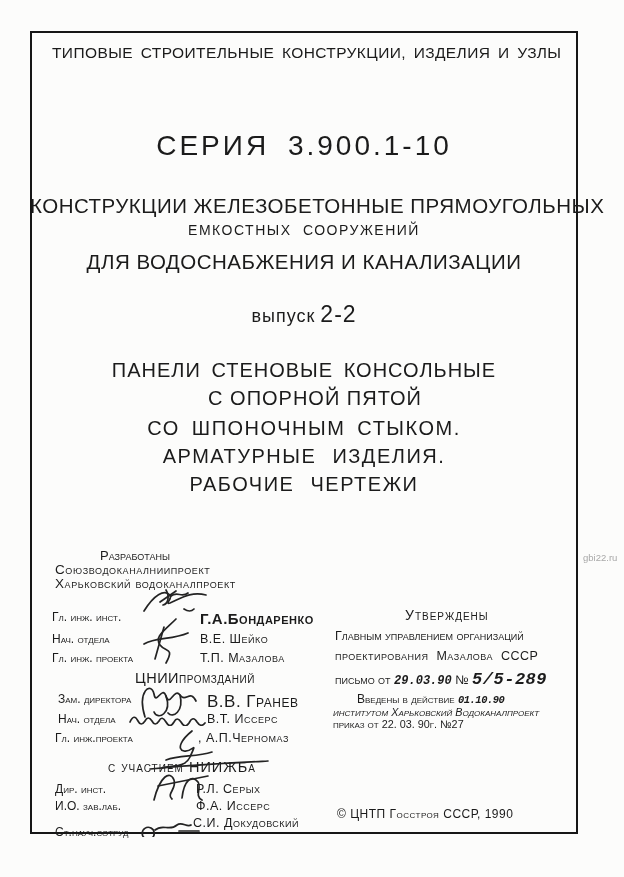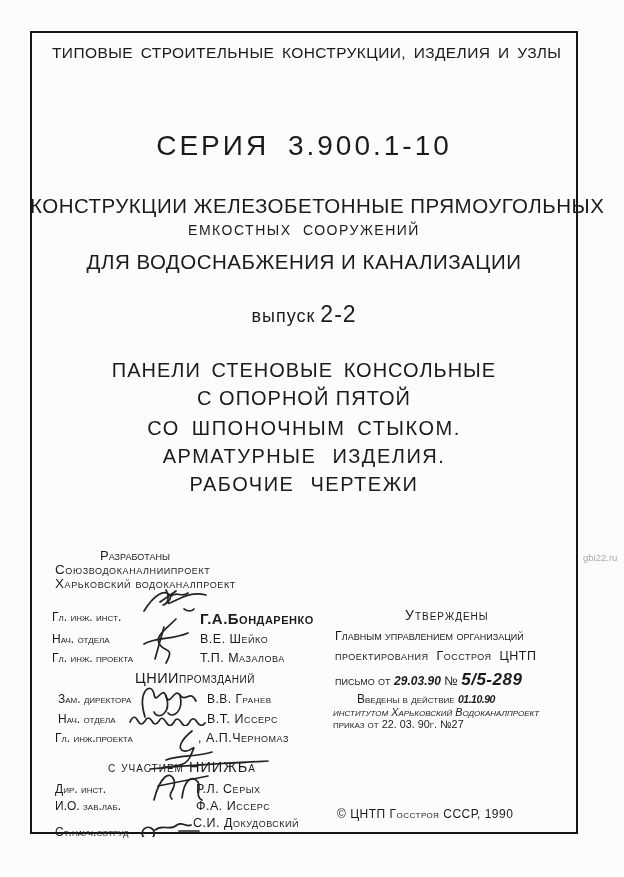--- a/index.html
+++ b/index.html
@@ -8,21 +8,21 @@
     background:#fcfcfb;color:#1b1b1b;overflow:hidden;
     font-family:"Liberation Sans",sans-serif;
   }
   .frame{
     position:absolute;left:30px;top:31px;width:548px;height:803px;
     box-sizing:border-box;border:2.5px solid #161616;
   }
   .t{position:absolute;white-space:nowrap;line-height:1.1;}
   .sc{font-variant:small-caps;}
   .ctr{left:30px;width:548px;text-align:center;}
-  .hand{font-family:Liberation Sans, sans-serif;font-style:italic;font-weight:bold;margin-top:40px;}
+  .hand{font-family:Liberation Mono, monospace;font-style:italic;font-weight:bold;margin-top:40px;}
   .sig{position:absolute;}
   .sig path{fill:none;stroke:#232323;stroke-width:1.7;stroke-linecap:round;stroke-linejoin:round;}
   .wm{color:#a8a8a8;}
 </style>
 </head>
 <body>
 
 <div class="page">
 
   <div class="frame"></div>
@@ -34,63 +34,63 @@
   <div class="t ctr" style="top:195px;font-size:20.5px;letter-spacing:0.5px;">КОНСТРУКЦИИ ЖЕЛЕЗОБЕТОННЫЕ ПРЯМОУГОЛЬНЫХ</div>
   <div class="t ctr" style="top:223px;font-size:14px;letter-spacing:1.5px;word-spacing:6px;">ЕМКОСТНЫХ СООРУЖЕНИЙ</div>
   <div class="t ctr" style="top:251px;font-size:20.5px;letter-spacing:0.5px;">ДЛЯ ВОДОСНАБЖЕНИЯ И КАНАЛИЗАЦИИ</div>
 
   <div class="t ctr" style="top:302px;font-size:18px;">
     <span style="letter-spacing:1px;">выпуск</span>
     <span style="font-size:23px;letter-spacing:1px;">2-2</span>
   </div>
 
   <div class="t ctr" style="top:359px;font-size:20px;letter-spacing:1px;word-spacing:4px;">ПАНЕЛИ СТЕНОВЫЕ КОНСОЛЬНЫЕ</div>
-  <div class="t ctr" style="top:387px;font-size:20px;letter-spacing:1px;">С ОПОРНОЙ ПЯТОЙ</div>
+  <div class="t ctr" style="top:387px;font-size:20px;letter-spacing:1px;padding-left:11px;">С ОПОРНОЙ ПЯТОЙ</div>
   <div class="t ctr" style="top:417px;font-size:20px;letter-spacing:1.5px;word-spacing:5px;">СО ШПОНОЧНЫМ СТЫКОМ.</div>
   <div class="t ctr" style="top:473px;font-size:20px;letter-spacing:1.5px;word-spacing:9px;">РАБОЧИЕ ЧЕРТЕЖИ</div>
   <div class="t ctr" style="top:445px;font-size:20px;letter-spacing:1.5px;word-spacing:9px;">АРМАТУРНЫЕ ИЗДЕЛИЯ.</div>
 
   <div class="t sc" style="left:100px;top:549px;font-size:13px;">Разработаны</div>
   <div class="t sc" style="left:55px;top:563px;font-size:13.5px;letter-spacing:0.6px;">Союзводоканалниипроект</div>
   <div class="t sc" style="left:55px;top:577px;font-size:13.5px;letter-spacing:0.6px;">Харьковский водоканалпроект</div>
 
   <span class="t sc" style="left:52px;top:611px;font-size:12px;">Гл. инж. инст.</span>
   <span class="t sc" style="left:200px;top:611px;font-size:15px;letter-spacing:0.5px;font-weight:bold;">Г.А.Бондаренко</span>
 
   <span class="t sc" style="left:52px;top:633px;font-size:12px;">Нач. отдела</span>
   <span class="t sc" style="left:200px;top:633px;font-size:12.5px;letter-spacing:0.5px;">В.Е. Шейко</span>
 
   <span class="t sc" style="left:52px;top:652px;font-size:12px;">Гл. инж. проекта</span>
   <span class="t sc" style="left:200px;top:652px;font-size:12.5px;letter-spacing:0.5px;">Т.П. Мазалова</span>
 
   <div class="t sc" style="left:135px;top:671px;font-size:14.5px;letter-spacing:0.5px;">ЦНИИпромзданий</div>
 
   <span class="t sc" style="left:58px;top:693px;font-size:12px;">Зам. директора</span>
-  <span class="t sc" style="left:207px;top:693px;font-size:12px;letter-spacing:0.5px;">В.В. Гранев</span>
+  <span class="t sc" style="left:207px;top:693px;font-size:17px;letter-spacing:0.5px;">В.В. Гранев</span>
 
   <span class="t sc" style="left:58px;top:713px;font-size:12px;">Нач. отдела</span>
   <span class="t sc" style="left:207px;top:713px;font-size:12.5px;letter-spacing:0.5px;">В.Т. Иссерс</span>
 
   <span class="t sc" style="left:55px;top:732px;font-size:12px;">Гл. инж.проекта</span>
   <span class="t sc" style="left:198px;top:732px;font-size:12.5px;letter-spacing:0.5px;">, А.П.Черномаз</span>
 
   <div class="t sc" style="left:108px;top:760px;font-size:14.5px;letter-spacing:1px;">с участием  НИИЖБа</div>
 
   <span class="t sc" style="left:55px;top:783px;font-size:12px;">Дир. инст.</span>
   <span class="t sc" style="left:196px;top:783px;font-size:12.5px;letter-spacing:0.5px;">Р.Л. Серых</span>
 
   <span class="t sc" style="left:55px;top:800px;font-size:12px;">И.О. зав.лаб.</span>
   <span class="t sc" style="left:196px;top:800px;font-size:12.5px;letter-spacing:0.5px;">Ф.А. Иссерс</span>
 
   <span class="t sc" style="left:55px;top:826px;font-size:12px;">Ст.науч.сотруд</span>
   <span class="t sc" style="left:193px;top:817px;font-size:12.5px;letter-spacing:0.5px;">С.И. Докудовский</span>
 
   <div class="t sc" style="left:405px;top:608px;font-size:14px;letter-spacing:1px;">Утверждены</div>
   <div class="t sc" style="left:335px;top:630px;font-size:12.5px;">Главным управлением организаций</div>
-  <div class="t sc" style="left:335px;top:650px;font-size:12.5px;letter-spacing:0.5px;word-spacing:4px;">проектирования Госстроя ЦНТП</div>
+  <div class="t sc" style="left:335px;top:650px;font-size:12.5px;letter-spacing:0.5px;word-spacing:4px;">проектирования Мазалова СССР</div>
   <div class="t" style="left:335px;top:671px;font-size:12.5px;">
     <span class="sc">письмо от</span>
     <span class="hand" style="font-size:12px;">29.03.90</span>
     <span class="sc">№</span>
     <span class="hand" style="font-size:17px;letter-spacing:0.5px;">5/5-289</span>
   </div>
   <div class="t" style="left:357px;top:693px;font-size:12px;">
     <span class="sc">Введены  в  действие</span>
     <span class="hand" style="font-size:10.5px;letter-spacing:-0.5px;">01.10.90</span>
   </div>

